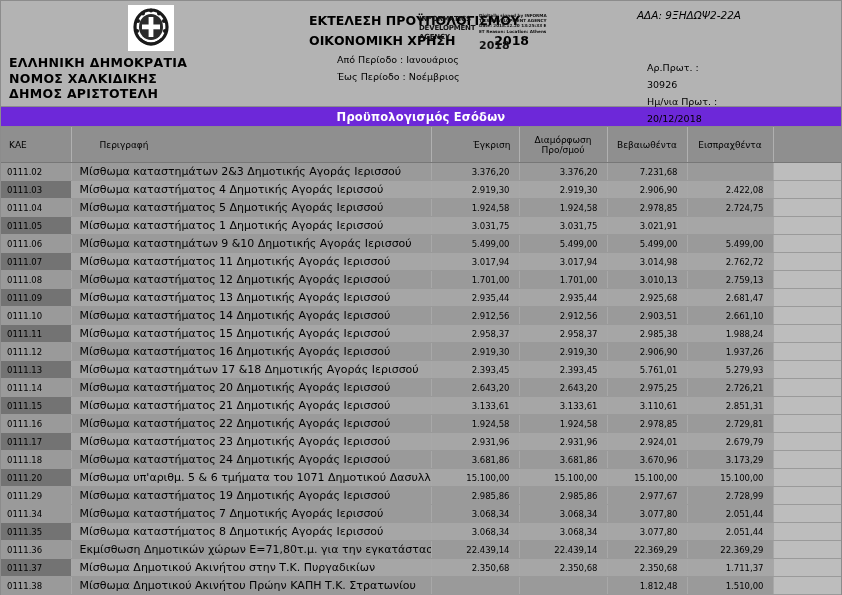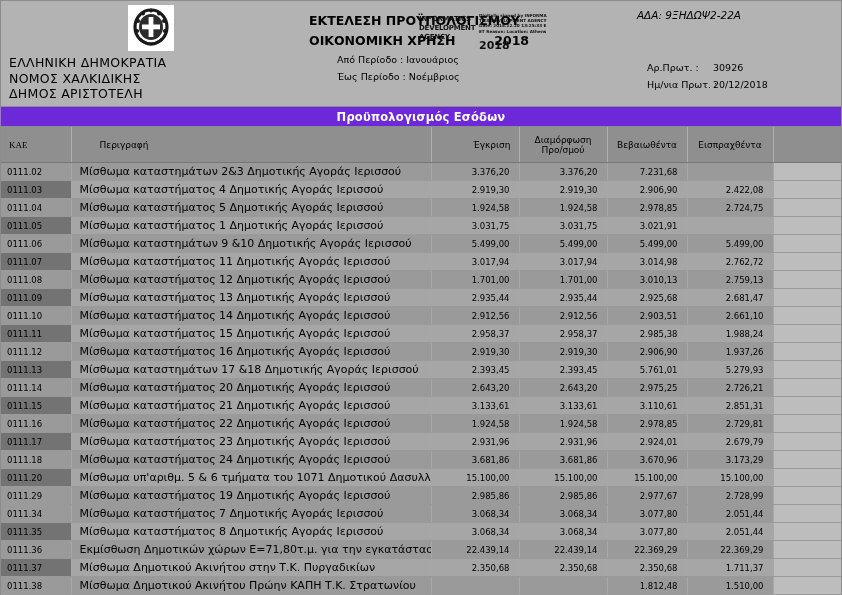--- a/index.html
+++ b/index.html
@@ -44,20 +44,21 @@
     display: block;
   }
   .emblem svg { display: block; }
   .org-lines {
     margin-top: 4px;
     padding-left: 8px;
     font-size: 12.5px;
     line-height: 15.5px;
     letter-spacing: 0.3px;
     color: #000;
+    font-weight: bold;
   }
   .org-lines div { white-space: nowrap; }
 
   .center-block {
     position: absolute;
     left: 300px;
     top: 10px;
     width: 300px;
     text-align: left;
   }
@@ -127,20 +128,21 @@
     white-space: nowrap;
     line-height: 16px;
     font-style: italic;
   }
   .proto-row {
     display: flex;
     font-size: 9.5px;
     line-height: 17px;
     margin-top: 36px;
     padding-left: 78px;
+    flex-direction: column;
   }
   .proto-row.second { margin-top: 0; }
   .proto-label { width: 66px; white-space: nowrap; }
   .proto-value { white-space: nowrap; }
 
   
   .banner {
     height: 19px;
     background: #6d28d9;
     color: #ffffff;
@@ -173,21 +175,21 @@
     background: #8f8f8f;
     color: #000;
     font-size: 9px;
     font-weight: normal;
     height: 35px;
     vertical-align: middle;
     border-right: 1px solid #b0b0b0;
     border-bottom: 1px solid #777;
     padding: 0 6px;
   }
-  thead th.h-kae  { text-align: left; padding-left: 8px; font-family: Liberation Serif, serif; }
+  thead th.h-kae  { text-align: left; padding-left: 8px; }
   thead th.h-desc { text-align: left; padding-left: 28px; }
   thead th.h-num  { text-align: right; padding-right: 8px; }
   thead th.h-center { text-align: center; }
   thead th.h-pad  { border-right: none; }
 
   tbody td {
     height: 17px;
     border-right: 1px solid #a8a8a8;
     border-bottom: 1px solid #9a9a9a;
     padding: 0 6px;

